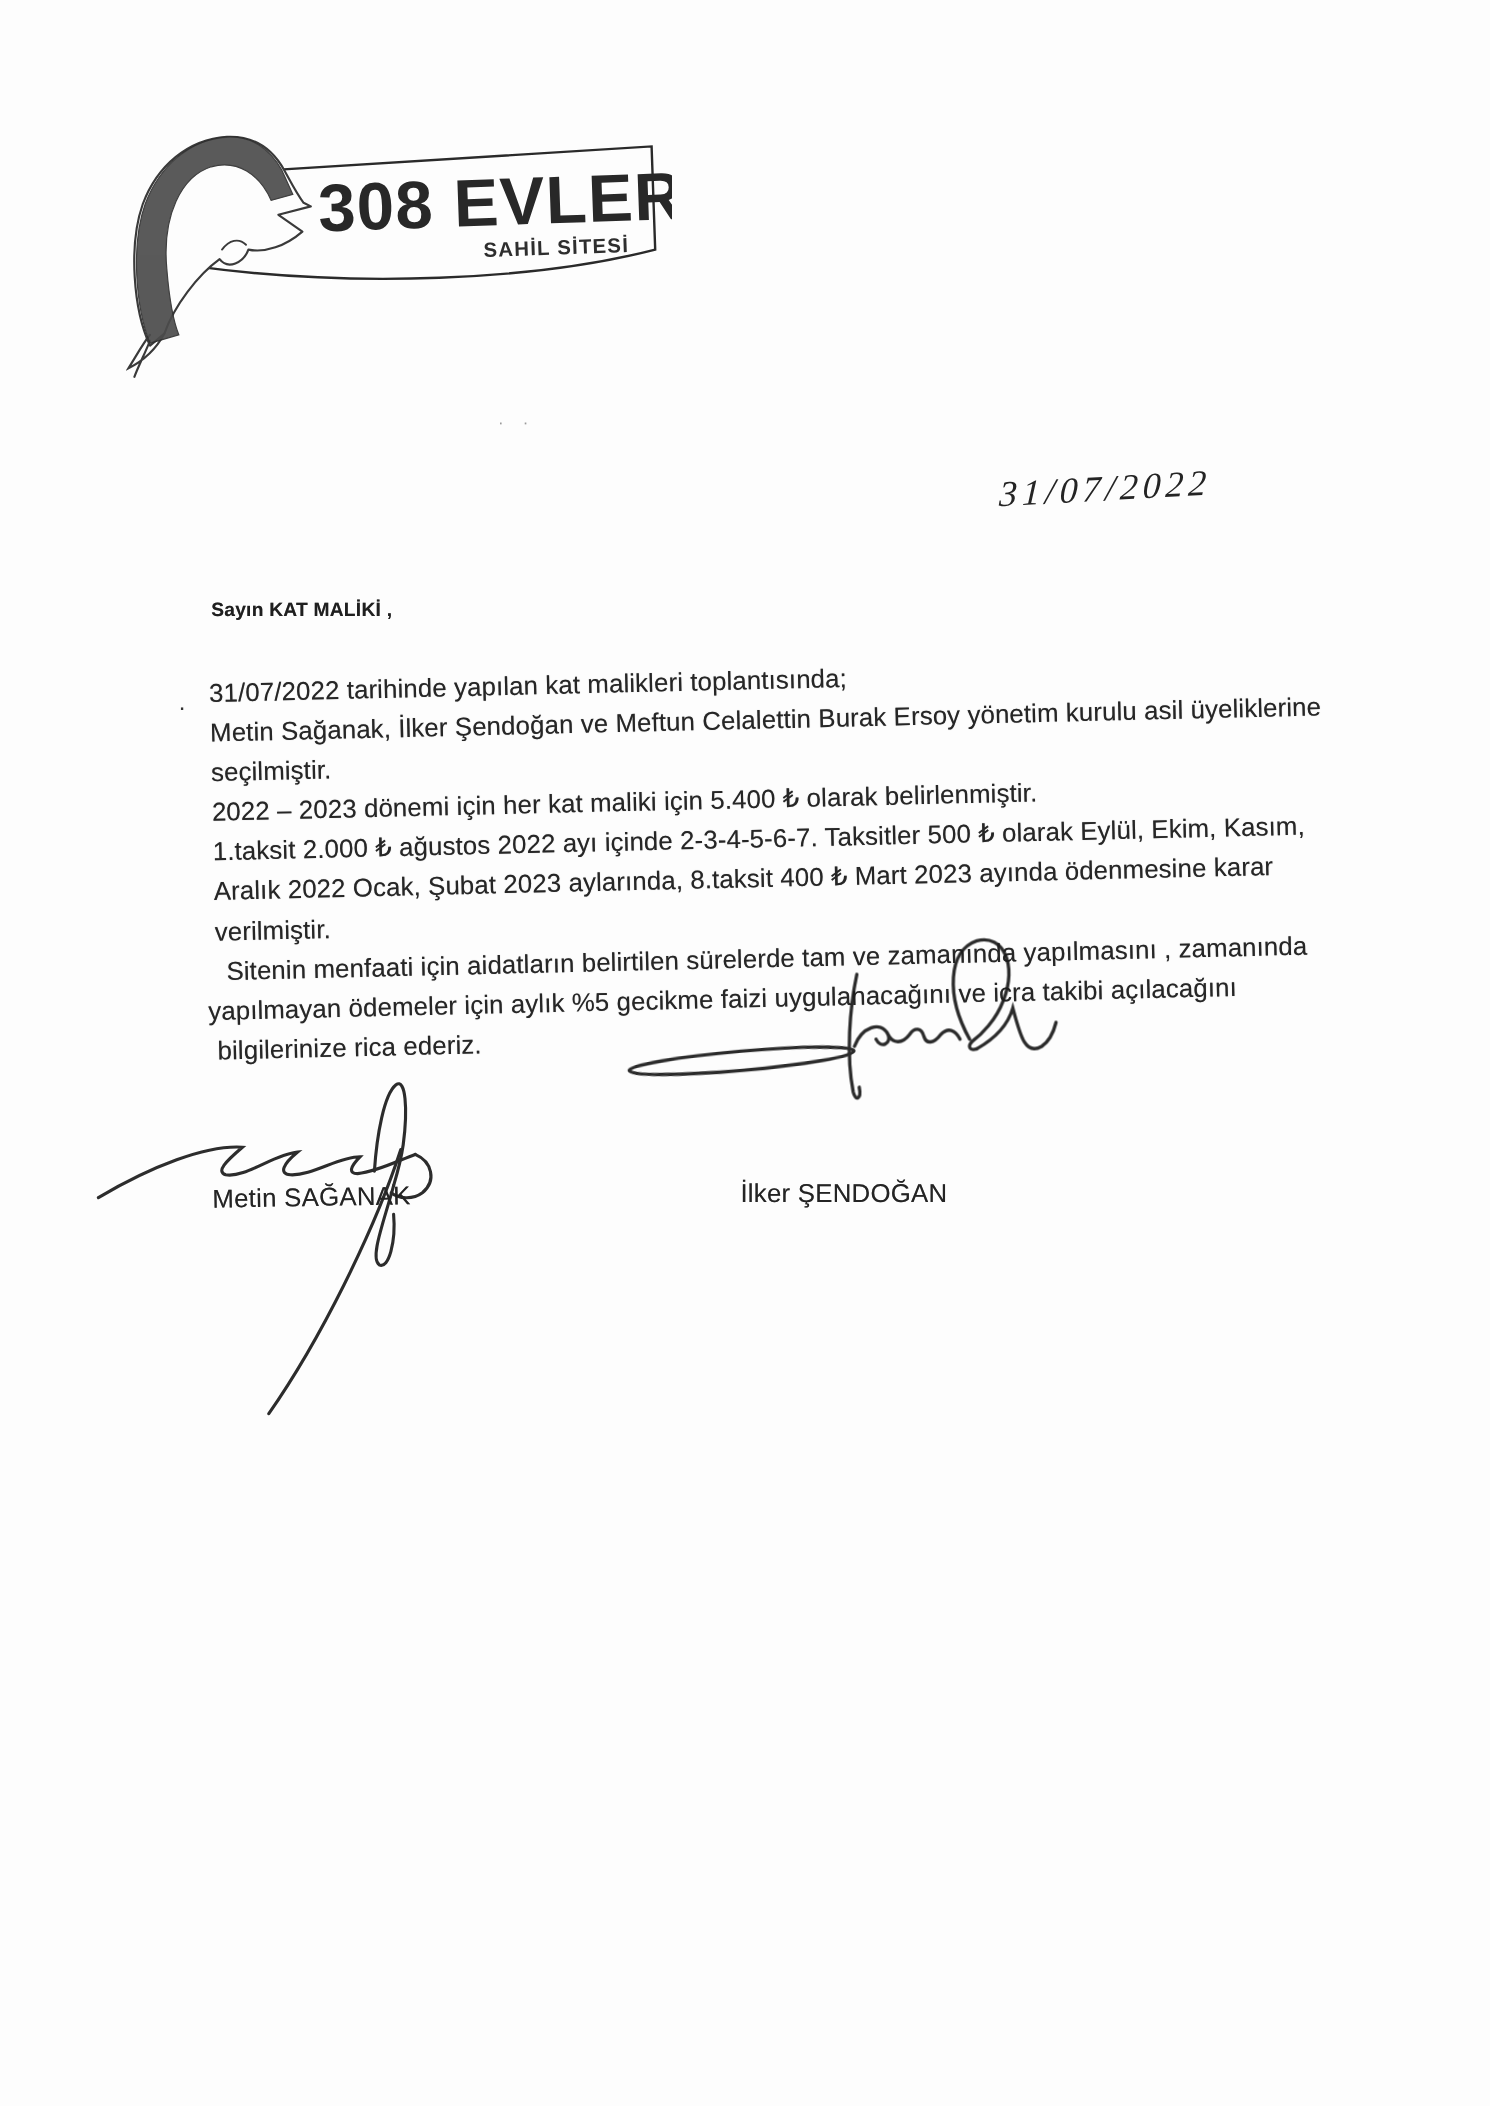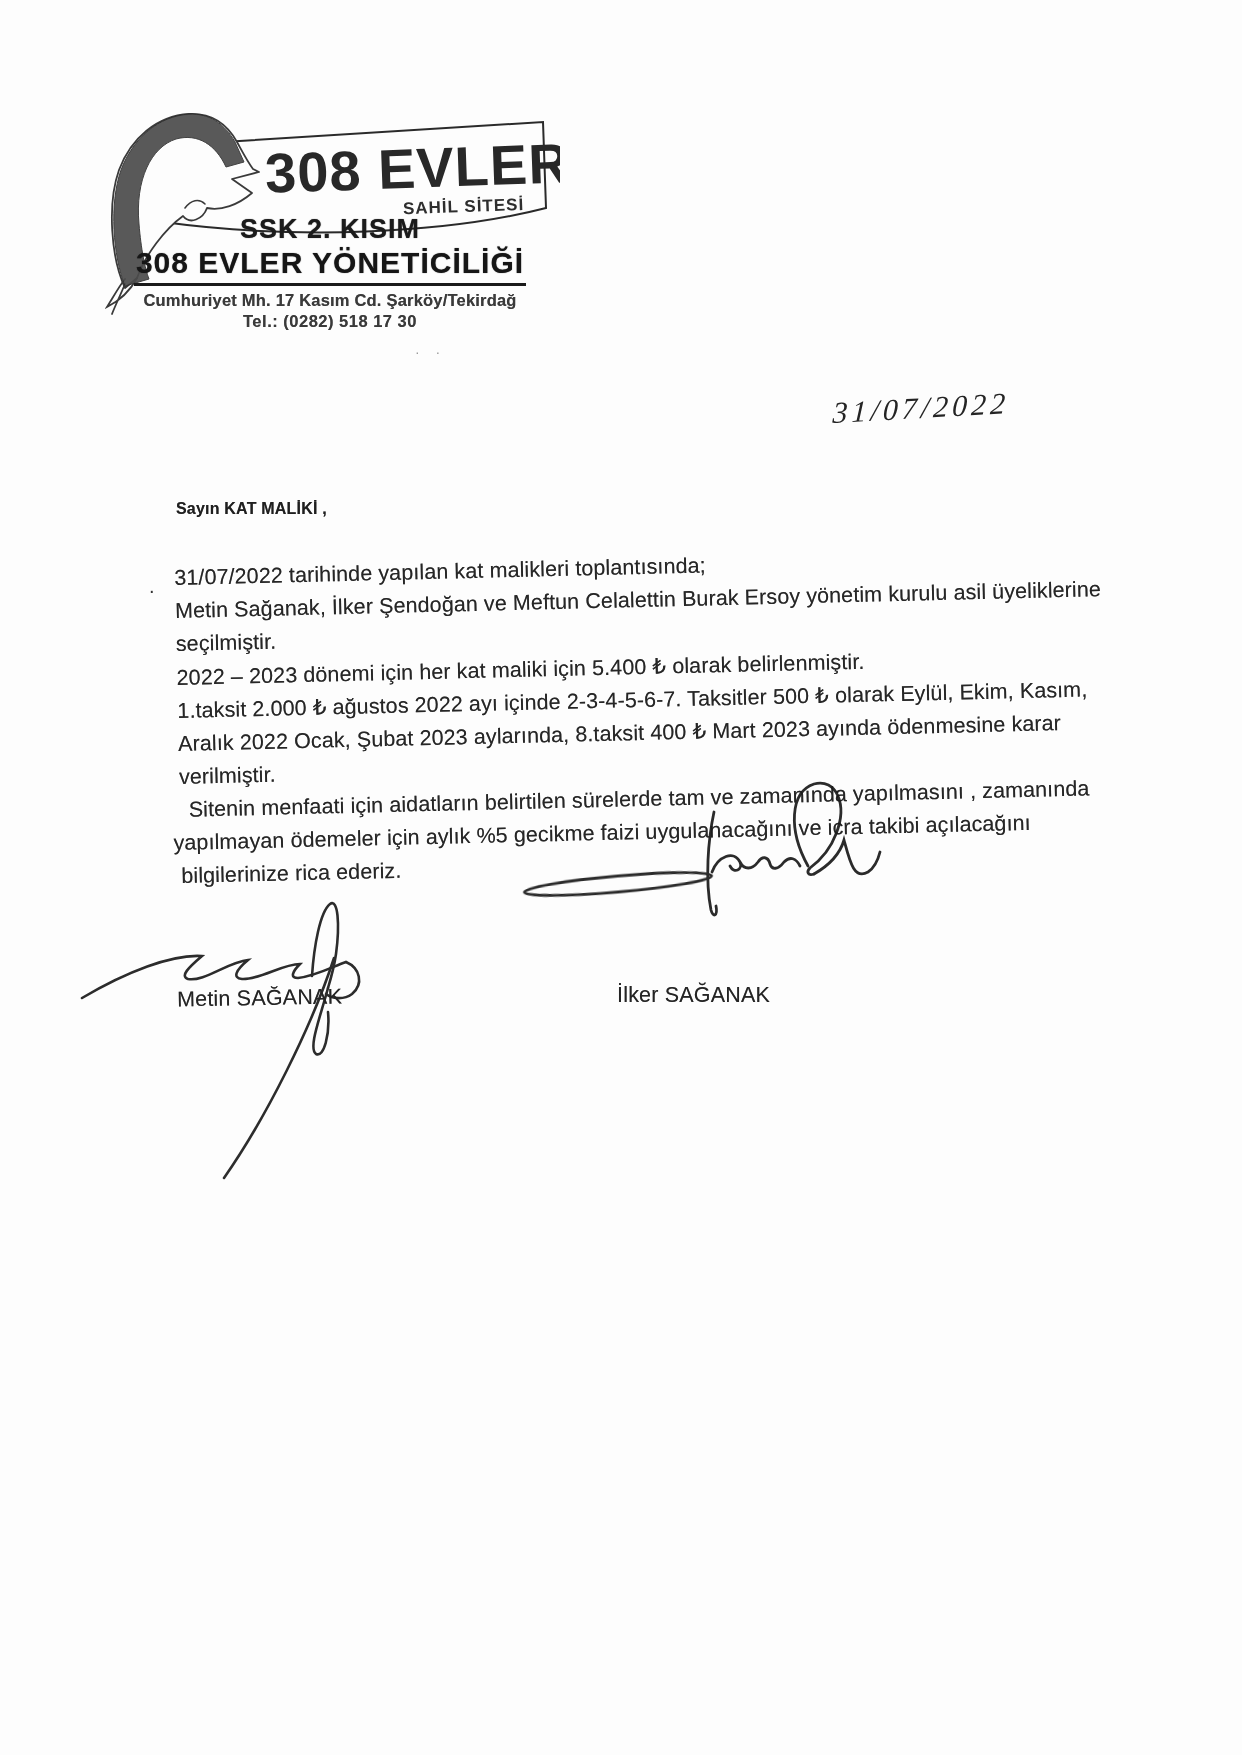--- a/index.html
+++ b/index.html
@@ -116,28 +116,20 @@
                L 139,54 L 121,59
                C 111,37 93,25 71,31
                C 46,39 30,72 34,116
                C 36,141 40,161 44,171
                Z" fill="#4c4c4c" stroke="#2f2f2f" stroke-width="1" opacity="0.92"></path>
 
       <path d="M 80,100 C 86,92 94,90 100,96" fill="none" stroke="#3a3a3a" stroke-width="1.6" stroke-linecap="round"></path>
     </svg>
   </div>
 
-  <div class="org-block">
-    <div class="org-line1">SSK 2. KISIM</div>
-    <div>
-      <span class="org-line2">308 EVLER YÖNETİCİLİĞİ</span>
-    </div>
-    <div class="org-address">Cumhuriyet Mh. 17 Kasım Cd. Şarköy/Tekirdağ</div>
-    <div class="org-phone">Tel.: (0282) 518 17 30</div>
-  </div>
 
   <div class="specks">· ·</div>
 
   <div class="hand-date">31/07/2022</div>
 
   <div class="salutation">Sayın KAT MALİKİ ,</div>
 
   <div class="margin-mark">.</div>
 
   <div class="body-text">
@@ -166,15 +158,15 @@
 
   <svg class="sig-svg sig-right-svg" width="370" height="165" viewBox="0 0 370 165">
     <g fill="none" stroke="#1b1b1b" stroke-width="2.8" stroke-linecap="round" opacity="0.93">
       <ellipse cx="102" cy="116" rx="94" ry="8" transform="rotate(-5 102 116)"></ellipse>
       <path d="M 198,44 C 192,72 189,112 195,142 C 197,150 202,148 200,138"></path>
       <path d="M 196,104 C 202,88 218,82 224,94 C 227,102 218,106 214,98 M 224,94 C 228,102 236,102 242,94 C 246,88 252,88 254,96 C 256,102 262,102 268,94 C 274,88 280,90 284,98"></path>
       <path d="M 292,98 C 272,62 274,24 298,16 C 320,10 332,36 320,66 C 314,82 302,94 294,100 C 290,104 292,108 298,106"></path>
       <path d="M 298,106 C 312,98 324,86 328,72 C 334,94 338,112 352,104 C 358,100 362,92 364,84"></path>
     </g>
   </svg>
-  <div class="sig-name sig-name-right">İlker SAĞANAK</div>
+  <div class="sig-name sig-name-right">İlker ŞENDOĞAN</div>
 
 </div>
 
 </body></html>

